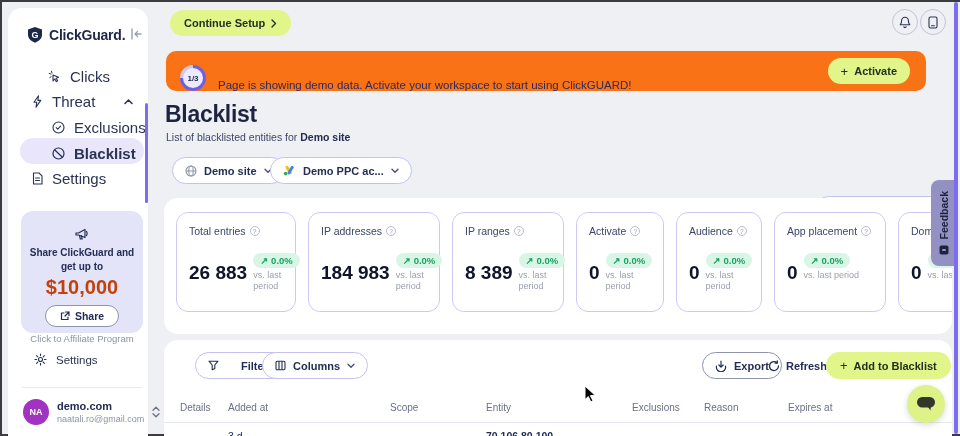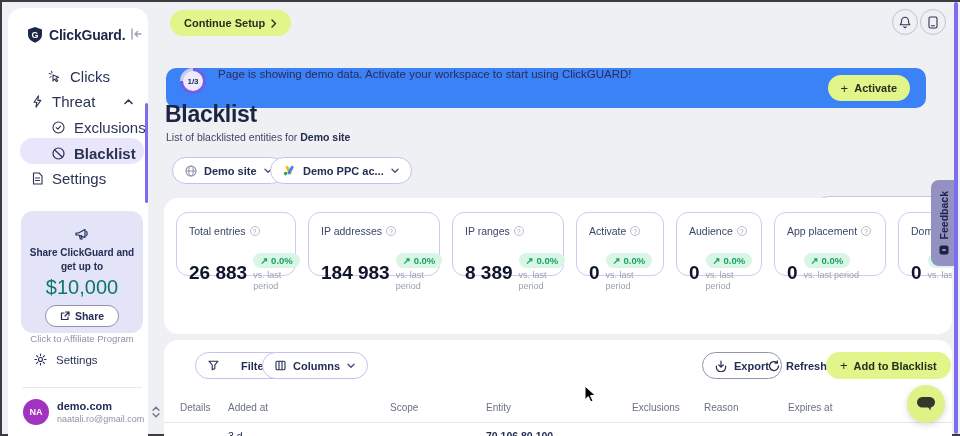--- a/index.html
+++ b/index.html
@@ -16,21 +16,21 @@
   .logo-text { font-size:14px; font-weight:800; color:#1d2748; letter-spacing:-0.2px; }
   .collapse-btn { position:absolute; left:122px; top:20px; color:#9aa0b4; cursor:pointer; }
   .nav-item { position:absolute; display:flex; align-items:center; gap:9px; font-size:15px; color:#2a3353; cursor:pointer; }
   .nav-item .lbl { white-space:nowrap; }
   .active-pill { position:absolute; left:12px; top:130px; width:124px; height:26px; border-radius:13px; background:#e9e6fb; }
   .side-scroll { position:absolute; right:0; top:95px; width:3px; height:100px; background:#7b6cf0; border-radius:2px; }
 
   .share-card { position:absolute; left:13px; top:203px; width:122px; height:122px; background:#e3e4f8;
     border-radius:12px; text-align:center; padding-top:16px; }
   .share-line { font-size:10px; font-weight:700; color:#242e55; line-height:1.35; }
-  .share-amount { font-size:20px; font-weight:400; color:#0f766e; margin-top:3px; }
+  .share-amount { font-size:20px; font-weight:700; color:#c2410c; margin-top:3px; }
   .share-btn { display:inline-flex; align-items:center; gap:5px; margin-top:6px; padding:4px 14px;
     background:#ffffff; border:1px solid #8f94ab; border-radius:13px; font-size:10.5px; font-weight:700; color:#242e55; cursor:pointer; }
   .share-caption { margin-top:6px; font-size:9.5px; color:#8d93a5; }
 
   .settings-row { position:absolute; left:26px; top:345px; display:flex; align-items:center; gap:9px;
     font-size:11.5px; color:#2a3353; cursor:pointer; }
   .side-divider { position:absolute; left:14px; top:379px; width:120px; height:1px; background:#e6e8ef; }
   .user-row { position:absolute; left:15px; top:391px; display:flex; align-items:center; gap:8px; cursor:pointer; }
   .avatar { width:26px; height:26px; border-radius:50%; background:#a033c0; color:#fff; font-size:9px; font-weight:700;
     display:flex; align-items:center; justify-content:center; }
@@ -38,22 +38,22 @@
   .user-email { font-size:9px; color:#8d93a5; }
 
   
   .btn-lime { display:inline-flex; align-items:center; gap:6px; background:#e2f58a; border:none; border-radius:14px;
     font-family:"Liberation Sans",sans-serif; font-size:11px; font-weight:700; color:#22301f; cursor:pointer; }
   .continue-setup { position:absolute; left:170px; top:10px; height:26px; padding:0 14px; }
   .top-icon-btn { position:absolute; top:9px; width:26px; height:26px; border-radius:50%; background:transparent;
     border:1px solid #c0c4d8; display:flex; align-items:center; justify-content:center; color:#2a3353; cursor:pointer; }
 
   
-  .banner { position:absolute; left:166px; top:68px; width:760px; height:40px; background:#3b82f6; border-radius:10px;
-    display:flex; align-items:flex-start; padding:0 14px; }
+  .banner { position:absolute; left:166px; top:51px; width:760px; height:40px; background:#f97316; border-radius:10px;
+    display:flex; align-items:flex-end; padding:0 14px; }
   .progress-ring { width:26px; height:26px; border-radius:50%;
     background:conic-gradient(#6f5fe8 0 75%, #cdc8ee 75% 100%); display:flex; align-items:center; justify-content:center; flex:0 0 auto; }
   .progress-inner { width:20px; height:20px; border-radius:50%; background:#eceafb; display:flex; align-items:center; justify-content:center;
     font-size:8px; font-weight:800; color:#242e55; }
   .banner-text { margin-left:12px; font-size:11.5px; color:#2c2a5e; }
   .activate-btn { position:absolute; right:16px; top:7px; height:26px; padding:0 13px; }
 
   
   .page-title { position:absolute; left:165px; top:101px; font-size:23px; font-weight:800; color:#1c2442; letter-spacing:-0.3px; }
   .page-subtitle { position:absolute; left:166px; top:131px; font-size:10.5px; color:#3c4768; }
@@ -63,21 +63,21 @@
   .pill { display:inline-flex; align-items:center; gap:7px; height:27px; padding:0 12px; background:#ffffff;
     border:1px solid #c6c0ef; border-radius:15px; font-size:11px; font-weight:600; color:#242e55; cursor:pointer; }
   .site-pill { position:absolute; left:172px; top:157px; }
   .ppc-pill  { position:absolute; left:270px; top:157px; }
   .date-pill { position:absolute; left:815px; top:157px;margin-top:39px; }
 
   
   .stats-panel { position:absolute; left:164px; top:198px; width:788px; height:136px; background:#ffffff;
     border-radius:14px; overflow:hidden; }
   .cards-row { position:absolute; left:12px; top:14px; display:flex; gap:12px; }
-  .stat-card { flex:0 0 auto; border:1px solid #cfc9f2; border-radius:12px; background:#fff; padding:12px 10px 0 12px; height:64px; }
+  .stat-card { flex:0 0 auto; border:1px solid #cfc9f2; border-radius:12px; background:#fff; padding:12px 10px 0 12px; height:100px; }
   .stat-label { display:flex; align-items:center; gap:4px; font-size:10.5px; color:#3b4668; white-space:nowrap; }
   .stat-bottom { display:flex; align-items:flex-start; gap:6px; margin-top:16px; }
   .stat-value { font-size:19px; font-weight:800; color:#10142a; white-space:nowrap; line-height:1.1; margin-top:10px; }
   .stat-side { display:flex; flex-direction:column; gap:2px; min-width:0; }
   .trend-badge { display:inline-flex; align-items:center; gap:3px; background:#d9f5e5; color:#15a362;
     font-size:9.5px; font-weight:700; padding:2px 7px; border-radius:9px; white-space:nowrap; align-self:flex-start; }
   .stat-caption { font-size:9px; color:#9aa0ae; line-height:1.25; }
   .q-icon { width:10px; height:10px; border-radius:50%; border:1px solid #b9bdcb; color:#9aa0b4; font-size:6.5px;
     display:inline-flex; align-items:center; justify-content:center; flex:0 0 auto; }
   .q-icon::before { content:"?"; }

